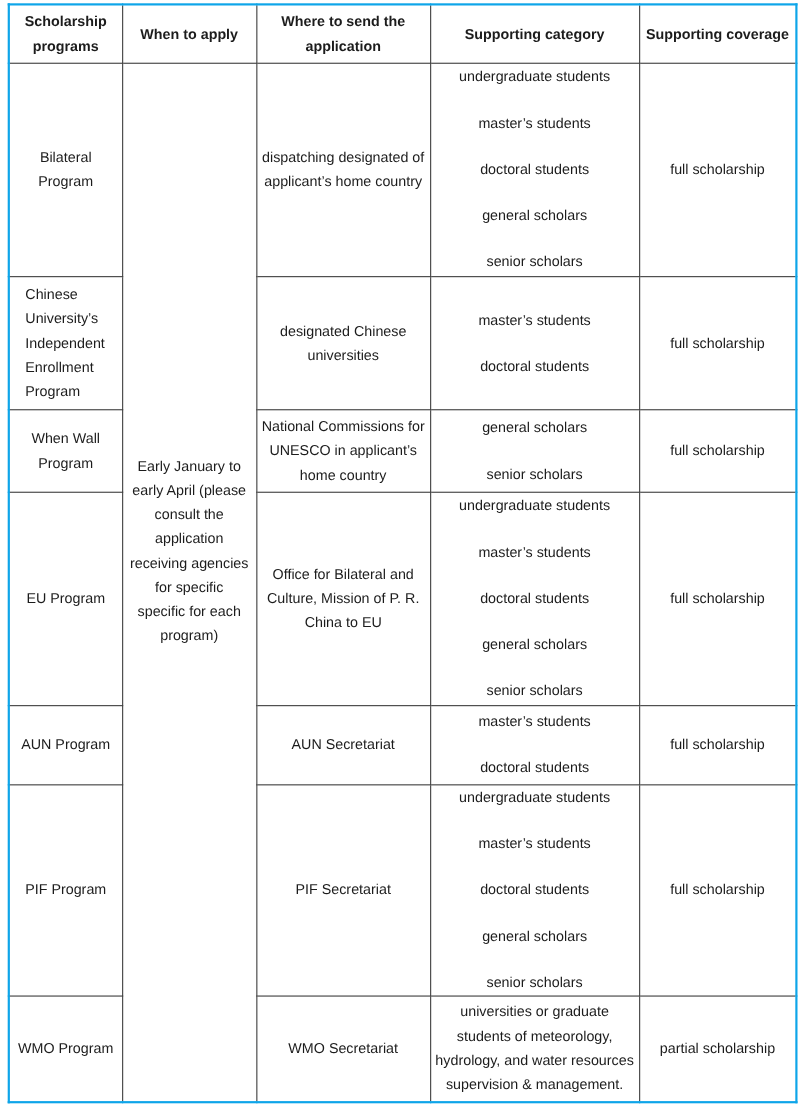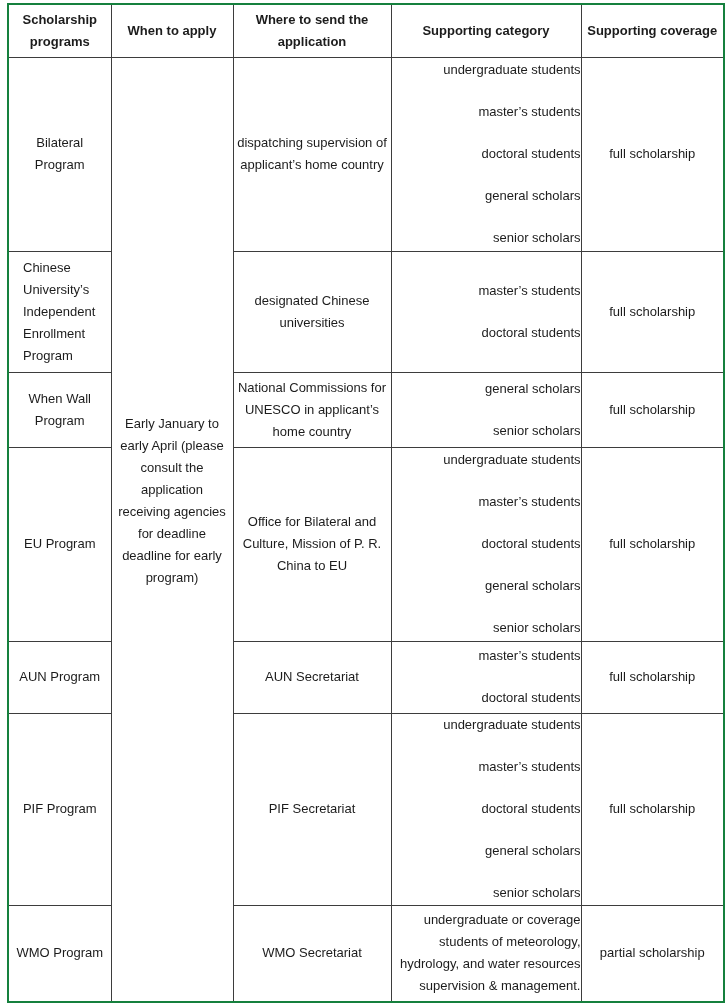--- a/index.html
+++ b/index.html
@@ -16,21 +16,21 @@
     background: #ffffff;
     overflow: hidden;
   }
   table.schol {
     position: absolute;
     left: 7px;
     top: 3px;
     width: 716px;
     border-collapse: collapse;
     table-layout: fixed;
-    border: 2px solid #15803d;
+    border: 2px solid #0ea5e9;
   }
   table.schol th, table.schol td {
     border: 1px solid #3d3d3d;
     padding: 0;
     vertical-align: middle;
     text-align: center;
     font-size: 13px;
     font-weight: normal;
     overflow: hidden;
   }
@@ -66,21 +66,21 @@
     align-items: center;
     text-align: right;
   }
 
   
   td.cats { vertical-align: top; }
   .cat-list {
     display: flex;
     flex-direction: column;
     justify-content: center;
-    align-items: flex-end;
+    align-items: center;
     overflow: hidden;
   }
   .cat-list .cat { line-height: 42px; white-space: nowrap; }
   .cat-list.hh5a { height: 192px; }
   .cat-list.hh2a { height: 119px; }
   .cat-list.hh2b { height: 73px; }
   .cat-list.hh5b { height: 192px; }
   .cat-list.hh2c { height: 70px; }
   .cat-list.hh5c { height: 190px; }
   .cat-list.para { height: 95px; }
@@ -126,27 +126,27 @@
           <div class="line">Bilateral</div>
           <div class="line">Program</div>
         </td>
         <td class="when-cell" rowspan="7">
           <div class="when-block">
             <div class="line">Early January to</div>
             <div class="line">early April (please</div>
             <div class="line">consult the</div>
             <div class="line">application</div>
             <div class="line">receiving agencies</div>
-            <div class="line">for deadline</div>
-            <div class="line">deadline for early</div>
+            <div class="line">for specific</div>
+            <div class="line">specific for each</div>
             <div class="line">program)</div>
           </div>
         </td>
         <td>
-          <div class="line">dispatching supervision of</div>
+          <div class="line">dispatching designated of</div>
           <div class="line">applicant’s home country</div>
         </td>
         <td class="cats">
           <div class="cat-list hh5a">
             <div class="cat">undergraduate students</div>
             <div class="cat">master’s students</div>
             <div class="cat">doctoral students</div>
             <div class="cat">general scholars</div>
             <div class="cat">senior scholars</div>
           </div>
@@ -264,21 +264,21 @@
 
       <tr class="h-r7">
         <td class="program">
           <div class="line">WMO Program</div>
         </td>
         <td>
           <div class="line">WMO Secretariat</div>
         </td>
         <td class="cats">
           <div class="cat-list para">
-            <div class="cat">undergraduate or coverage</div>
+            <div class="cat">universities or graduate</div>
             <div class="cat">students of meteorology,</div>
             <div class="cat">hydrology, and water resources</div>
             <div class="cat">supervision &amp; management.</div>
           </div>
         </td>
         <td>
           <div class="line">partial scholarship</div>
         </td>
       </tr>
     </tbody>

